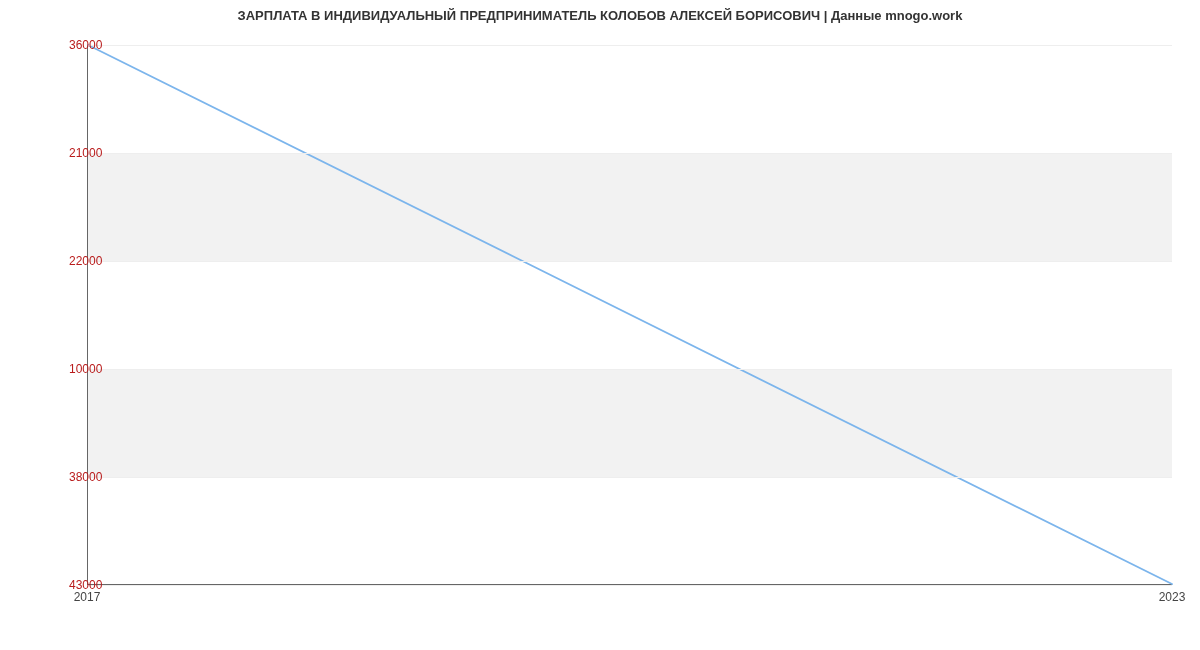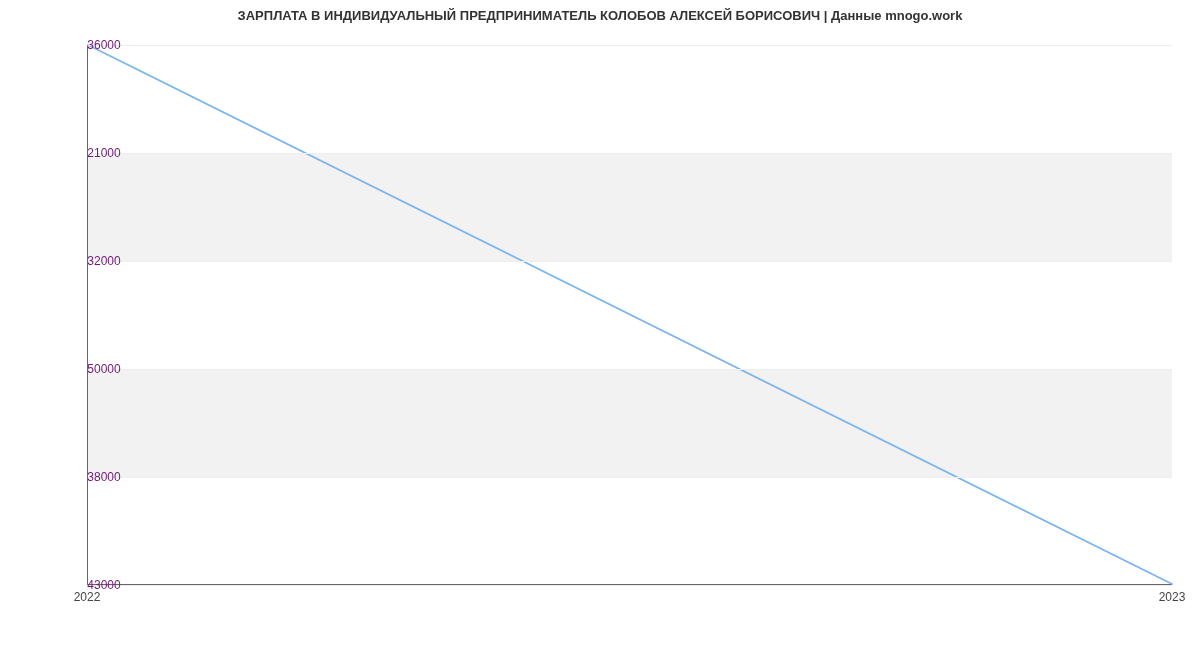--- a/index.html
+++ b/index.html
@@ -47,22 +47,22 @@
     left: 0;
     right: 0;
     height: 0;
     border-top: 1px solid #eee;
   }
   .ytick {
     position: absolute;
     right: 1061px;
     transform: translateY(-50%);
     font-size: 12px;
-    color: #701a75;
-    text-align: center;
+    color: #b91c1c;
+    text-align: left;
     width: 70px;
   }
   .xtick {
     position: absolute;
     top: 590px;
     font-size: 12px;
     color: #444;
     transform: translateX(-50%);
   }
   svg.line-layer {
@@ -94,19 +94,19 @@
       </svg>
   <div class="grid" style="top: 540px;"></div>
       <div class="grid" style="top: 432px;"></div>
       <div class="grid" style="top: 324px;"></div>
       <div class="grid" style="top: 216px;"></div>
       <div class="grid" style="top: 108px;"></div>
       <div class="grid" style="top: 0px;"></div>
     </div>
 <div class="ytick" style="top: 585px;">43000</div>
     <div class="ytick" style="top: 477px;">38000</div>
-    <div class="ytick" style="top: 369px;">50000</div>
-    <div class="ytick" style="top: 261px;">32000</div>
+    <div class="ytick" style="top: 369px;">10000</div>
+    <div class="ytick" style="top: 261px;">22000</div>
     <div class="ytick" style="top: 153px;">21000</div>
     <div class="ytick" style="top: 45px;">36000</div>
-    <div class="xtick" style="left: 87px;">2022</div>
+    <div class="xtick" style="left: 87px;">2017</div>
     <div class="xtick" style="left: 1172px;">2023</div>
   </div>
 
 </body></html>

